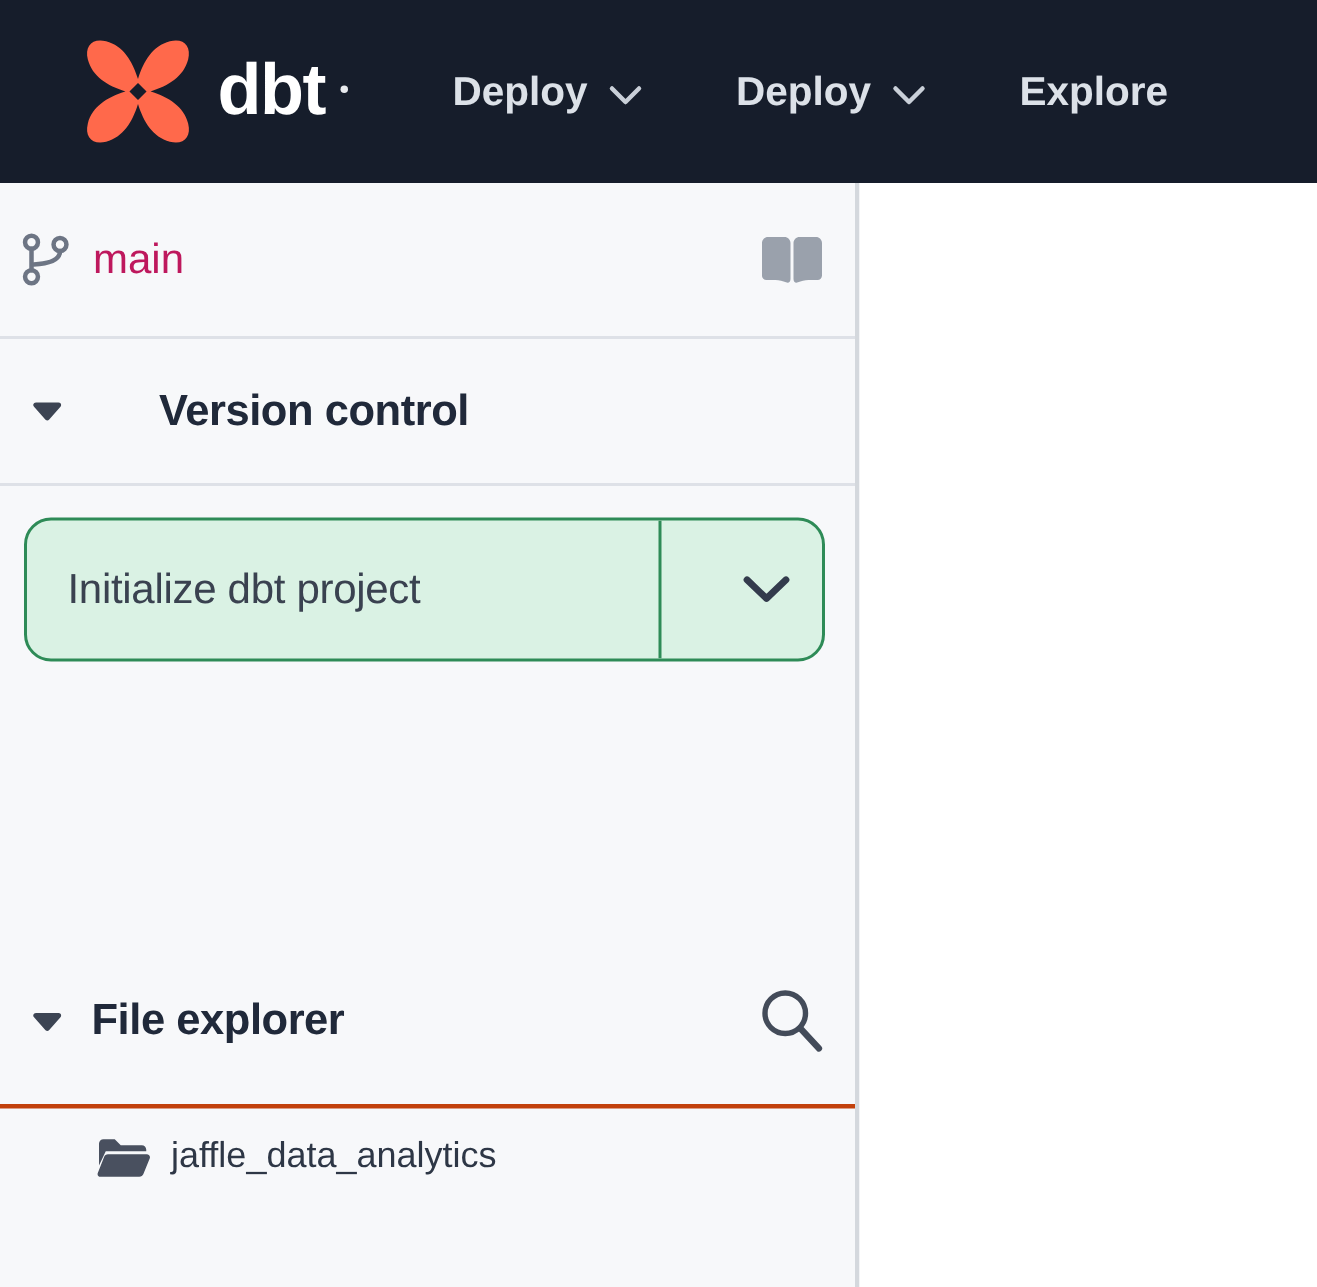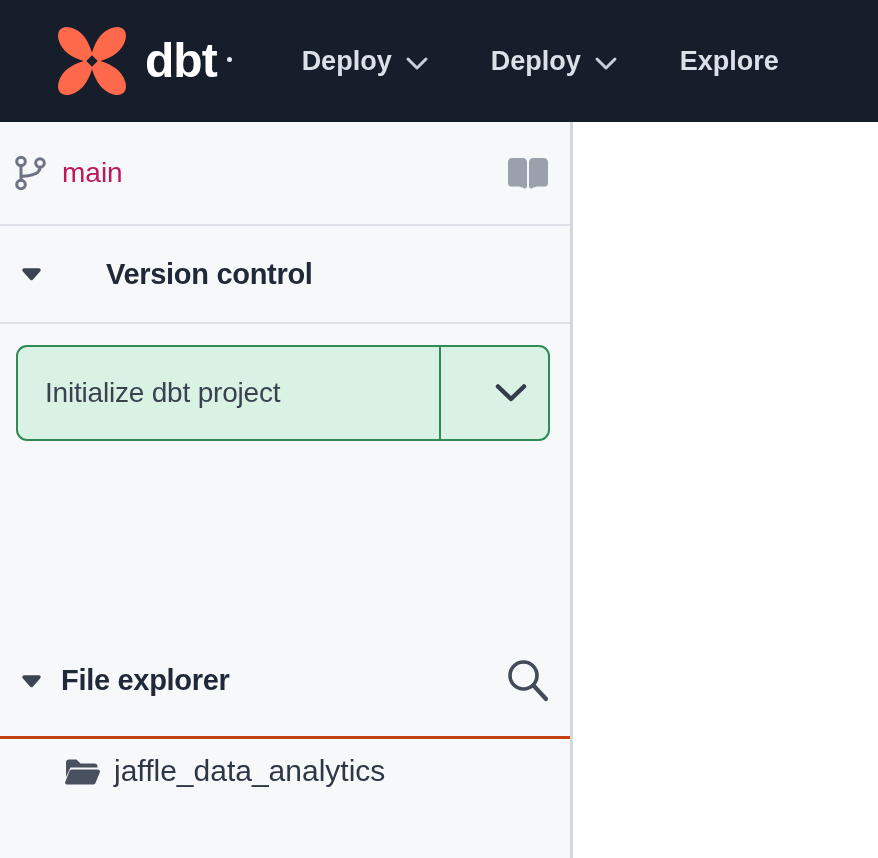--- a/index.html
+++ b/index.html
@@ -61,42 +61,42 @@
   .section-title {
     margin-left:19px; font-size:29px; font-weight:700; color:#20293a;
     letter-spacing:-0.3px;
   }
   .search-icon { margin-left:auto; width:44px; height:46px; cursor:pointer; }
 
   .vc-body { height:301px; padding:21px 0 0 16px; }
 
   .split-button {
     width:534px; height:96px; display:flex; overflow:hidden;
-    background:#daf2e4; border:2.5px solid #2e8b57; border-radius:11px;
+    background:#daf2e4; border:2.5px solid #2e8b57; border-radius:18px;
     cursor:pointer;
     gap:32px;
   }
   .split-main {
     flex:1 1 auto; display:flex; align-items:center; padding-left:27px;
     border-right:2px solid #2e8b57;
   }
   .split-main-label { font-size:28px; color:#3a4250; letter-spacing:-0.2px; }
   .split-caret {
     width:75px; flex:0 0 auto; display:flex; align-items:center;
     justify-content:center;
   }
   .btn-chevron { width:34px; height:22px; }
 
   .fe-body { height:119px; }
   .file-row {
     height:64px; display:flex; align-items:center; padding-left:64px;
     cursor:pointer;
   }
   .folder-icon { width:36px; height:29px; flex:0 0 auto; }
-  .file-name { margin-left:14px; font-size:30px; color:#2e3746; }
+  .file-name { margin-left:14px; font-size:24px; color:#2e3746; }
 
   
   .content {
     position:absolute; top:122px; left:573px; width:305px; height:736px;
     background:#ffffff;
   }
 </style>
 </head>
 <body>
 

